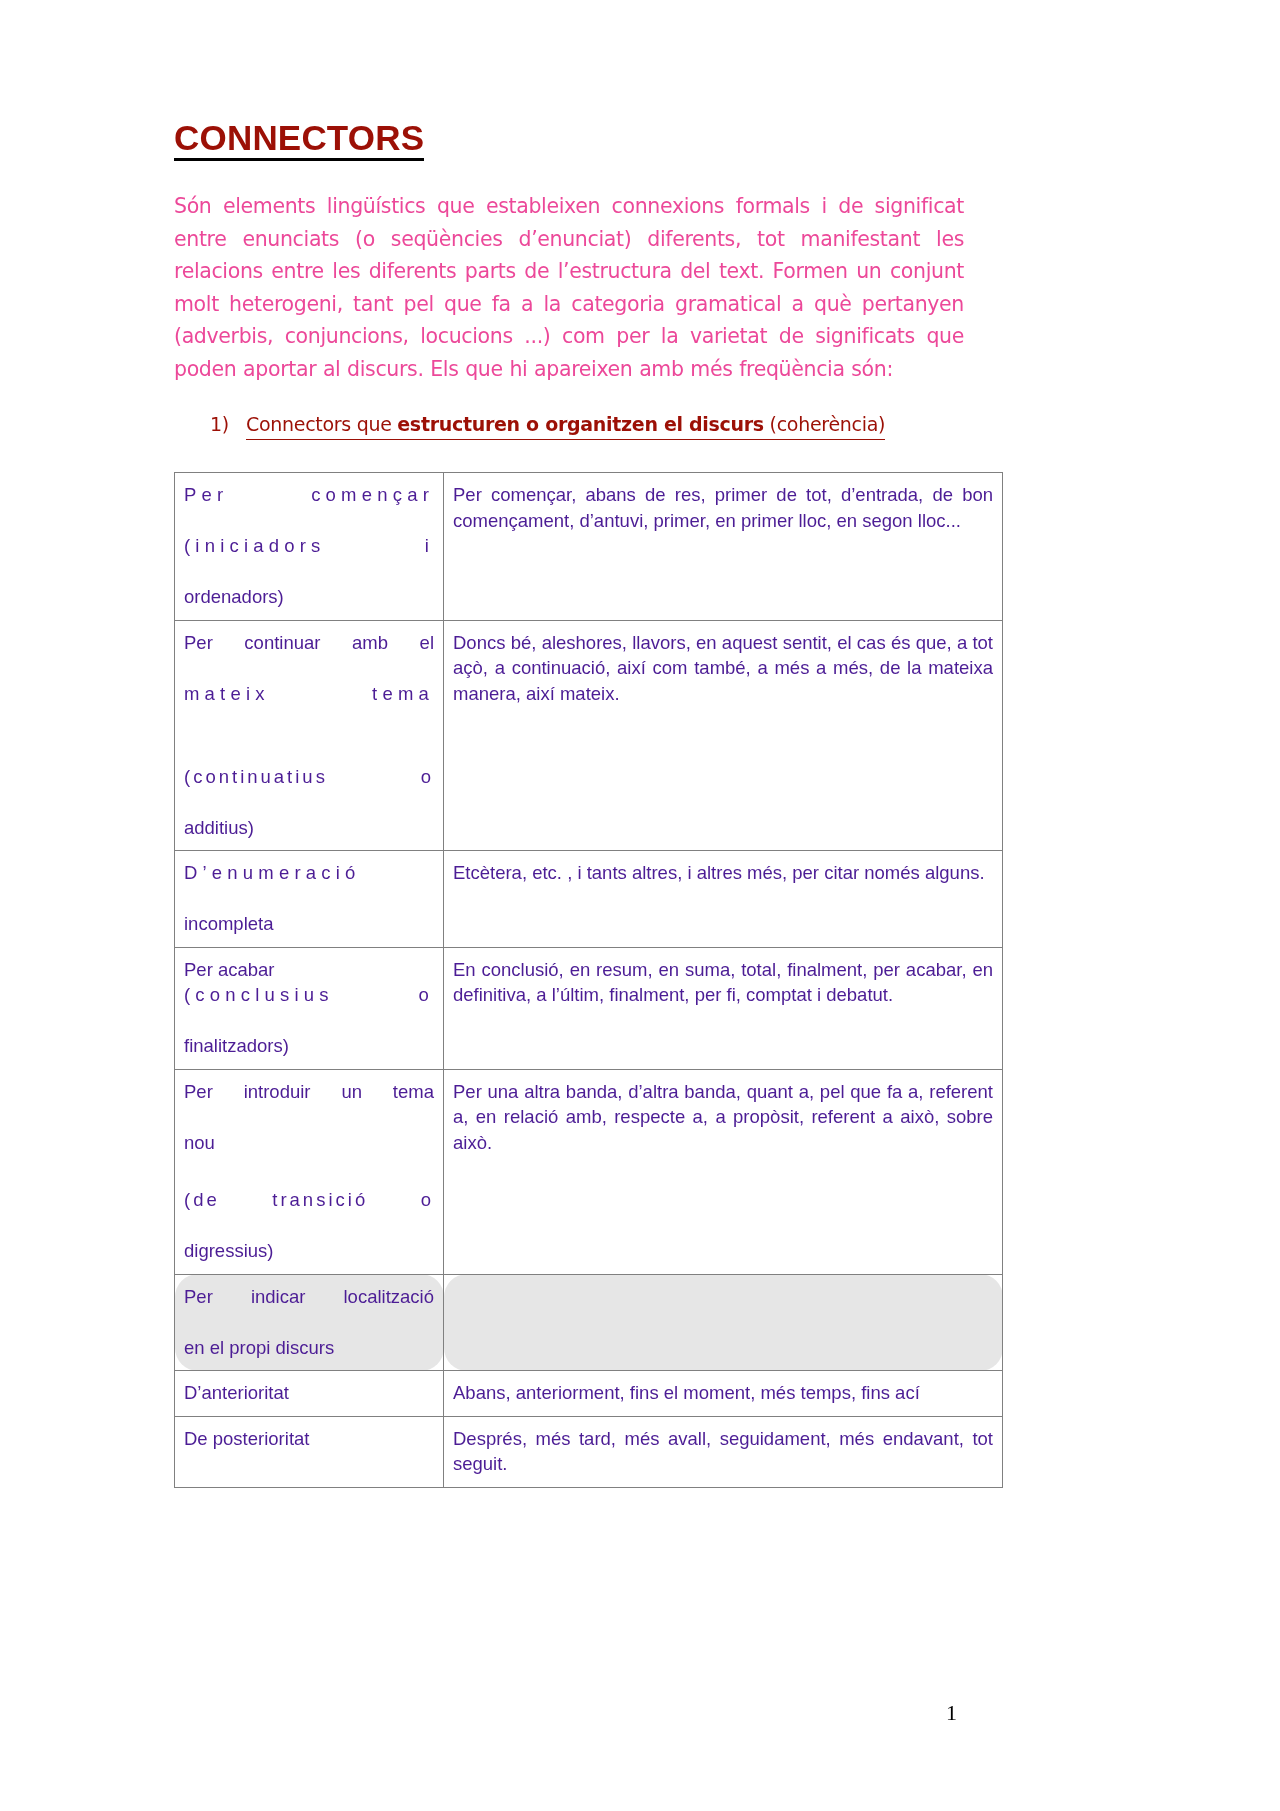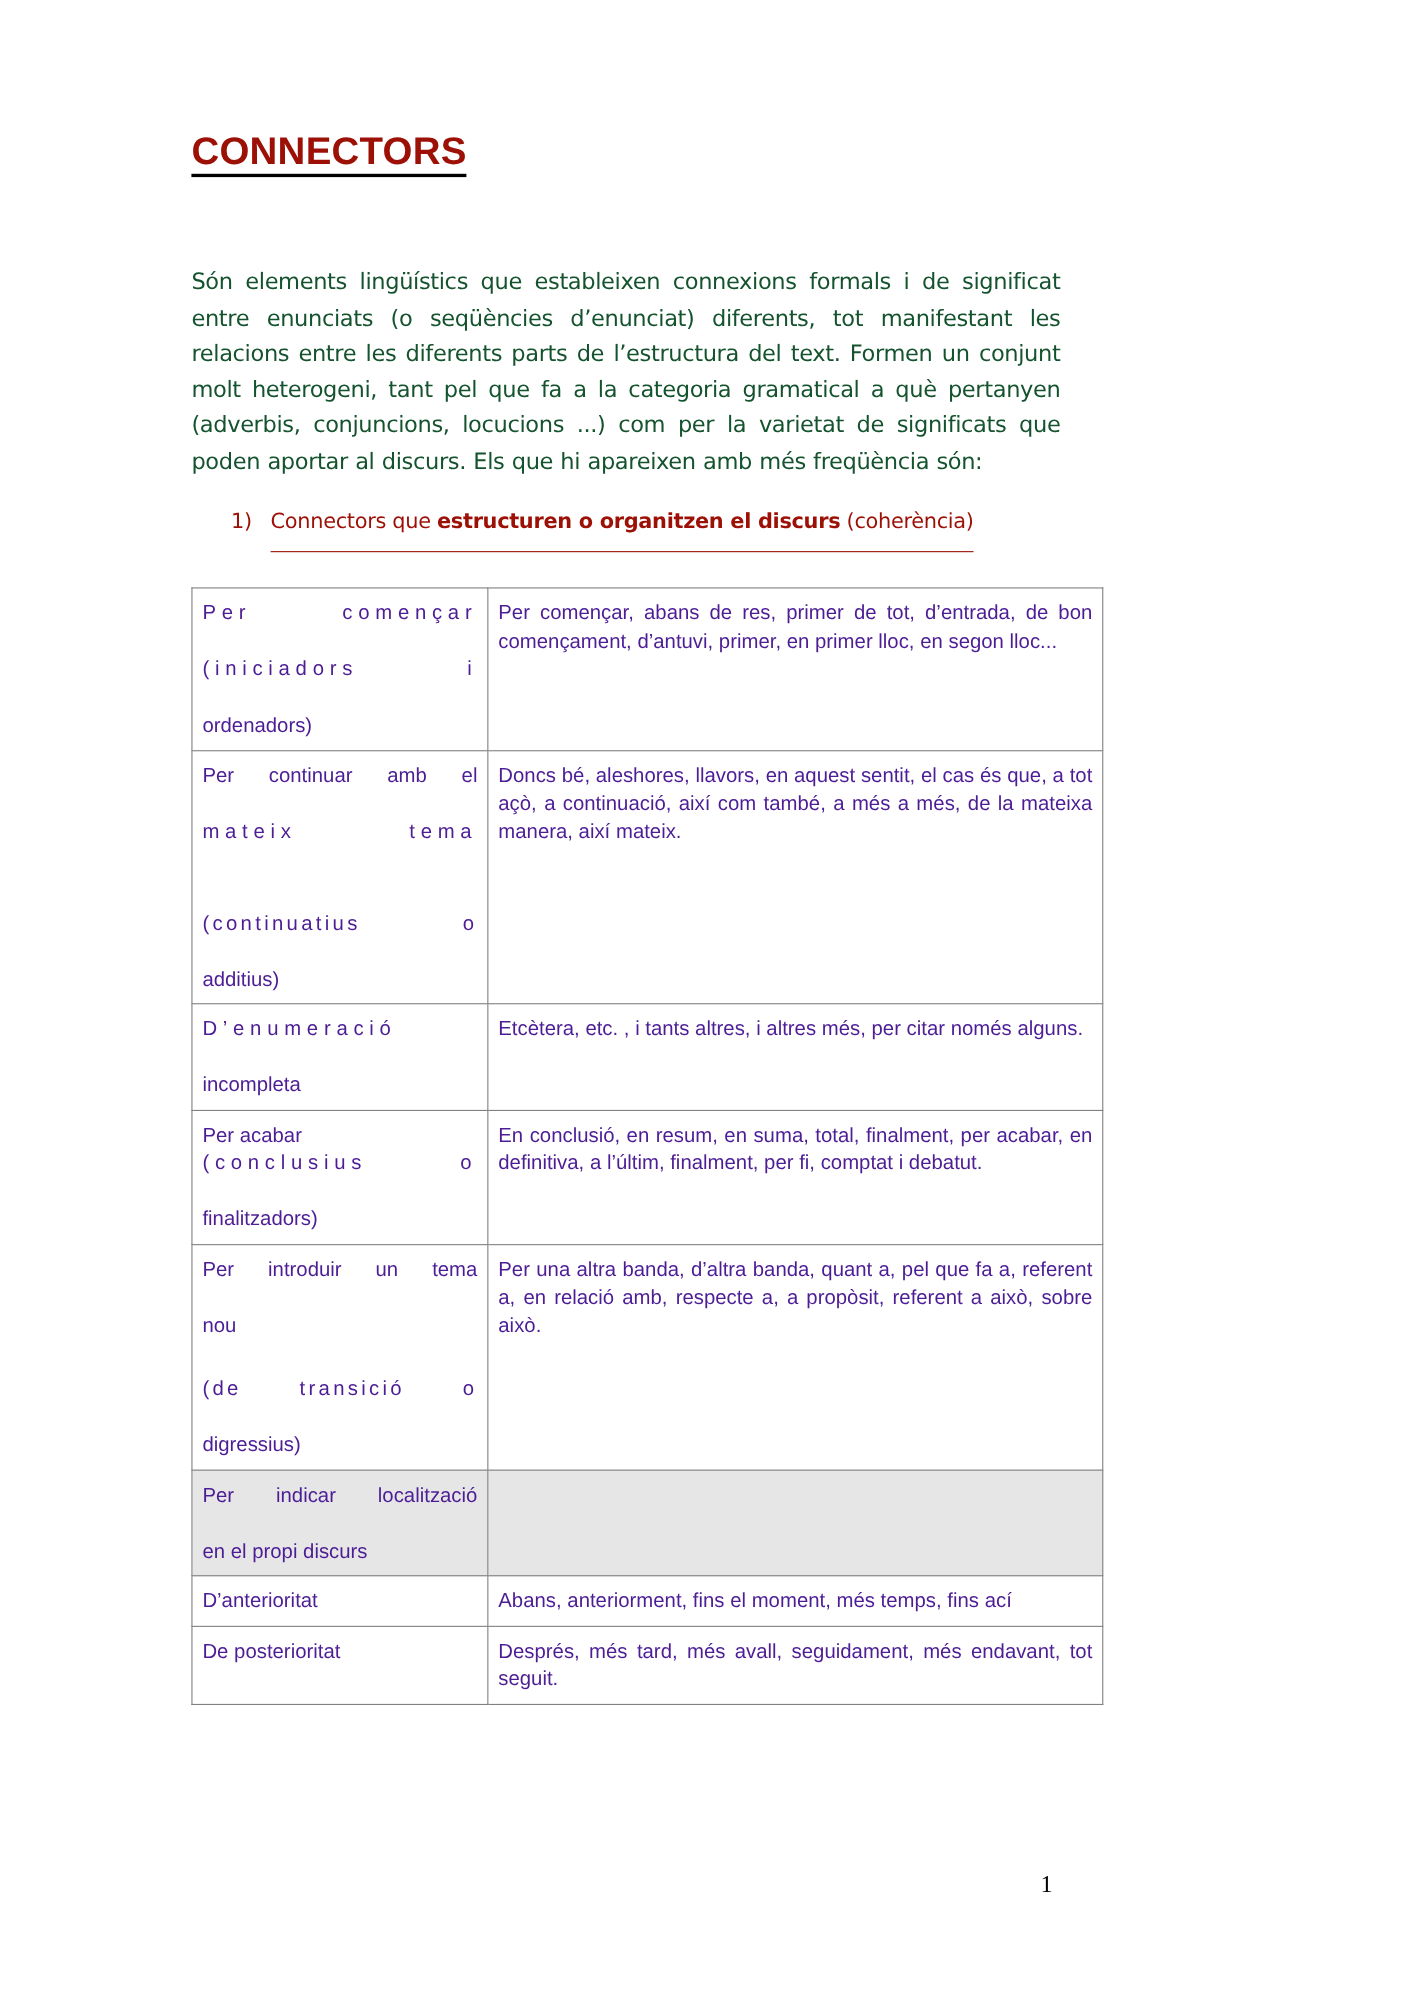--- a/index.html
+++ b/index.html
@@ -38,26 +38,26 @@
     letter-spacing: 0.2px;
     margin: 0 0 0 0;
     display: inline-block;
     border-bottom: 3px solid #000000;
     padding-bottom: 1px;
     line-height: 1.12;
   }
 
   
   .intro {
-    margin-top: 79px;
+    margin-top: 29px;
     font-family: "DejaVu Sans", sans-serif;
     font-size: 20.5px;
     line-height: 32.5px;
     text-align: justify;
-    color: #14532d;
+    color: #ec4899;
     letter-spacing: -0.35px;
     word-spacing: 0.5px;
   }
 
   
   .list-line {
     margin-top: 28px;
     margin-left: 36px;
     display: flex;
     align-items: baseline;
@@ -66,21 +66,21 @@
     color: #9c1006;
     letter-spacing: -0.3px;
   }
   .list-num {
     width: 36px;
     flex: 0 0 36px;
     color: #9c1006;
   }
   .list-text {
     border-bottom: 1.5px solid #9c1006;
-    padding-bottom: 16px;
+    padding-bottom: 4px;
     white-space: nowrap;
   }
   .list-text .bold {
     font-weight: bold;
   }
 
   
   table.connectors {
     margin-top: 32px;
     border-collapse: collapse;
@@ -99,20 +99,21 @@
     text-justify: inter-word;
   }
   td.col-left {
     width: 250px;
   }
   td.col-right {
     width: 540px;
   }
   tr.shaded td {
     background: #e6e6e6;
+    border-radius: 23px;
   }
   
   .spread {
     display: block;
     text-align: justify;
   }
   .spread::after {
     content: "";
     display: inline-block;
     width: 100%;

